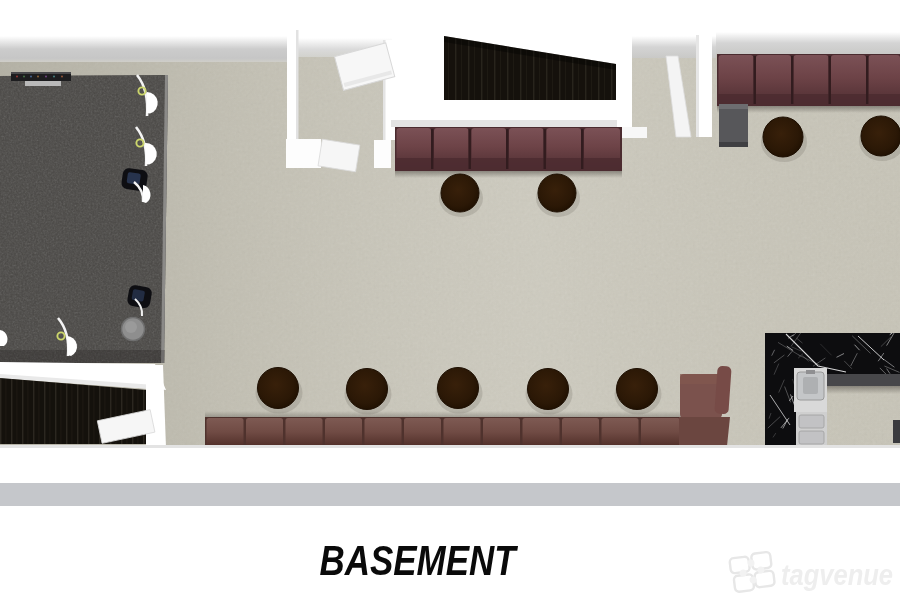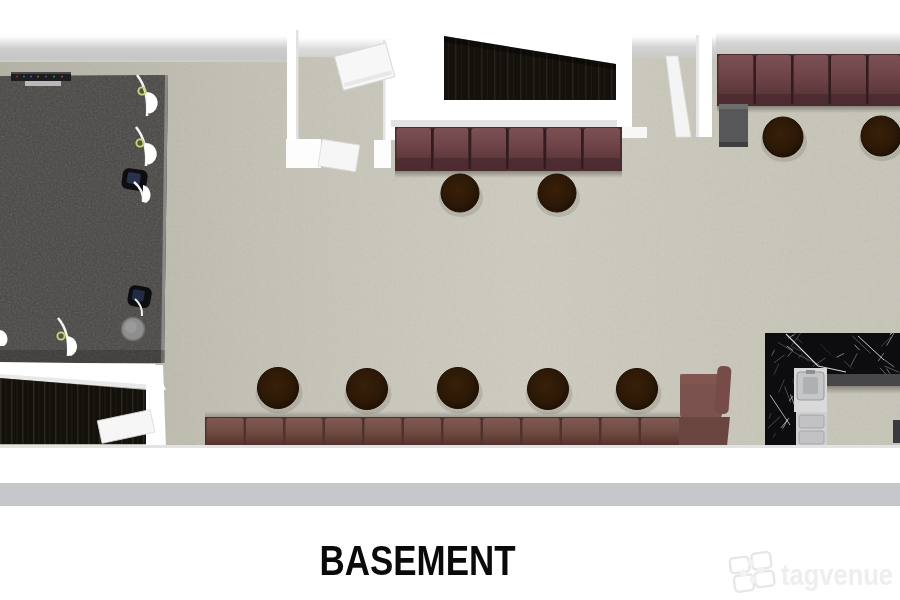--- a/index.html
+++ b/index.html
@@ -1,16 +1,16 @@
 <!DOCTYPE html>
 <html><head>
 <meta charset="utf-8">
 <style>
   html,body{margin:0;padding:0;background:#fff;}
-  #stage{position:relative;width:900px;height:600px;overflow:hidden;font-family:"Liberation Sans", sans-serif;}
+  #stage{position:relative;width:900px;height:600px;overflow:hidden;font-family:"Liberation Sans", sans-serif;font-style:italic;}
 </style>
 </head>
 <body>
 <div id="stage">
 <svg width="900" height="600" viewBox="0 0 900 600" xmlns="http://www.w3.org/2000/svg">
 <defs>
   <filter id="fCarpet" x="-5%" y="-5%" width="110%" height="110%">
     <feTurbulence type="fractalNoise" baseFrequency="0.55" numOctaves="3" seed="7" stitchTiles="stitch" result="n"></feTurbulence>
     <feColorMatrix in="n" type="saturate" values="0" result="ng"></feColorMatrix>
     <feComponentTransfer in="ng" result="na">

